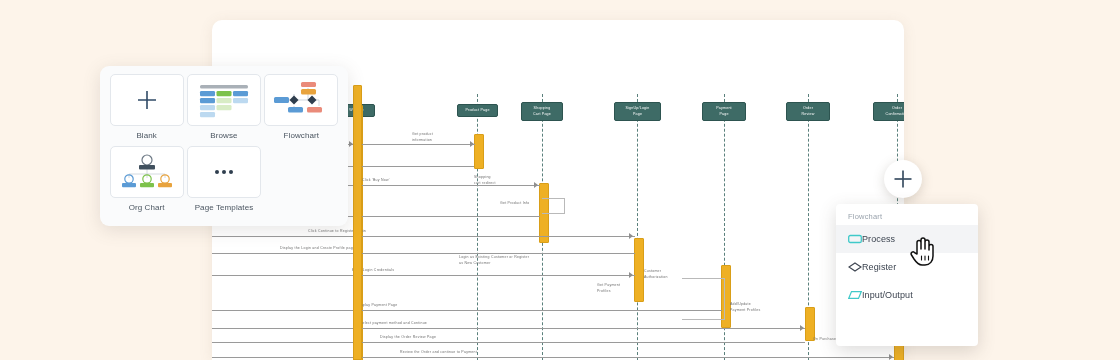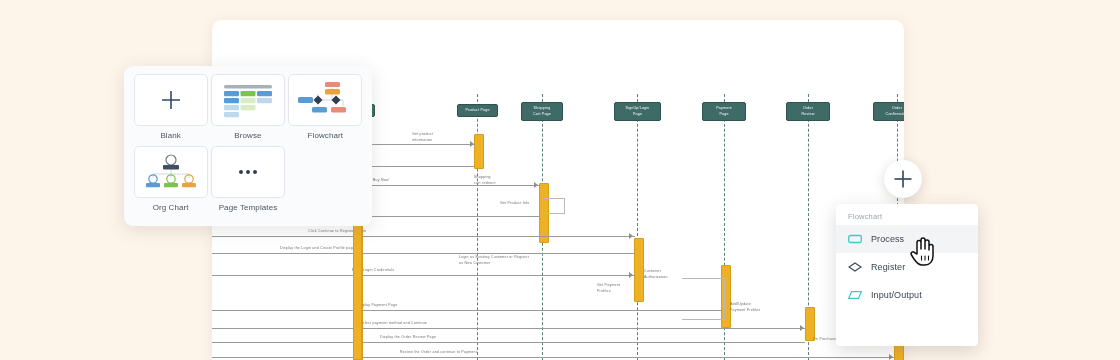--- a/index.html
+++ b/index.html
@@ -29,21 +29,21 @@
   .arrowR,.arrowL{position:absolute;width:0;height:0;border-top:3px solid transparent;border-bottom:3px solid transparent;}
   .arrowR{border-left:4px solid #8f8f8f;}
   .mlab{position:absolute;font-size:3.5px;color:#6d6d6d;line-height:1.7;white-space:nowrap;letter-spacing:.25px;}
   .mlab.wrap{white-space:normal;}
   .selfbox{position:absolute;border:1px solid #b9b9b9;border-left:none;}
   .actor{position:absolute;}
   .actorlab{position:absolute;font-size:3.6px;color:#5d5d5d;letter-spacing:.2px;}
 
   
   #tpl-panel{
-    position:absolute;left:124px;top:66px;width:248px;height:160px;
+    position:absolute;left:100px;top:66px;width:248px;height:160px;
     background:#fafbfc;border-radius:9px;
     box-shadow:0 4px 18px rgba(100,95,90,.16);
     padding:8px 0 0 0;box-sizing:border-box;
   }
   .tpl-grid{display:grid;grid-template-columns:repeat(3,1fr);gap:2px 0;padding:0 8px;}
   .tpl-cell{display:flex;flex-direction:column;align-items:center;}
   .tpl-thumb{
     width:72px;height:50px;background:#fff;border:1px solid #e3e7ec;border-radius:5px;
     display:flex;align-items:center;justify-content:center;position:relative;overflow:hidden;
   }
@@ -60,21 +60,21 @@
 
   
   #fc-menu{
     position:absolute;left:836px;top:204px;width:142px;height:142px;
     background:#fff;border-radius:4px;
     box-shadow:0 5px 18px rgba(80,75,70,.20);
     padding-top:6px;box-sizing:border-box;
   }
   #fc-title{font-size:7.5px;color:#9aa3ad;padding:2px 0 4px 12px;letter-spacing:.2px;}
   .fc-item{
-    height:28px;display:flex;align-items:center;gap:9px;padding-left:12px;
+    height:28px;display:flex;align-items:center;padding-left:12px;
     font-size:9px;color:#3c4450;letter-spacing:.1px;position:relative;
   }
   .fc-item.active{background:#f3f4f6;}
   .fc-ico{width:14px;height:14px;display:flex;align-items:center;justify-content:center;flex:0 0 14px;}
   #cursor{position:absolute;left:910px;top:234px;width:26px;height:32px;}
 </style>
 </head>
 <body>
 
 <div id="canvas-card">

